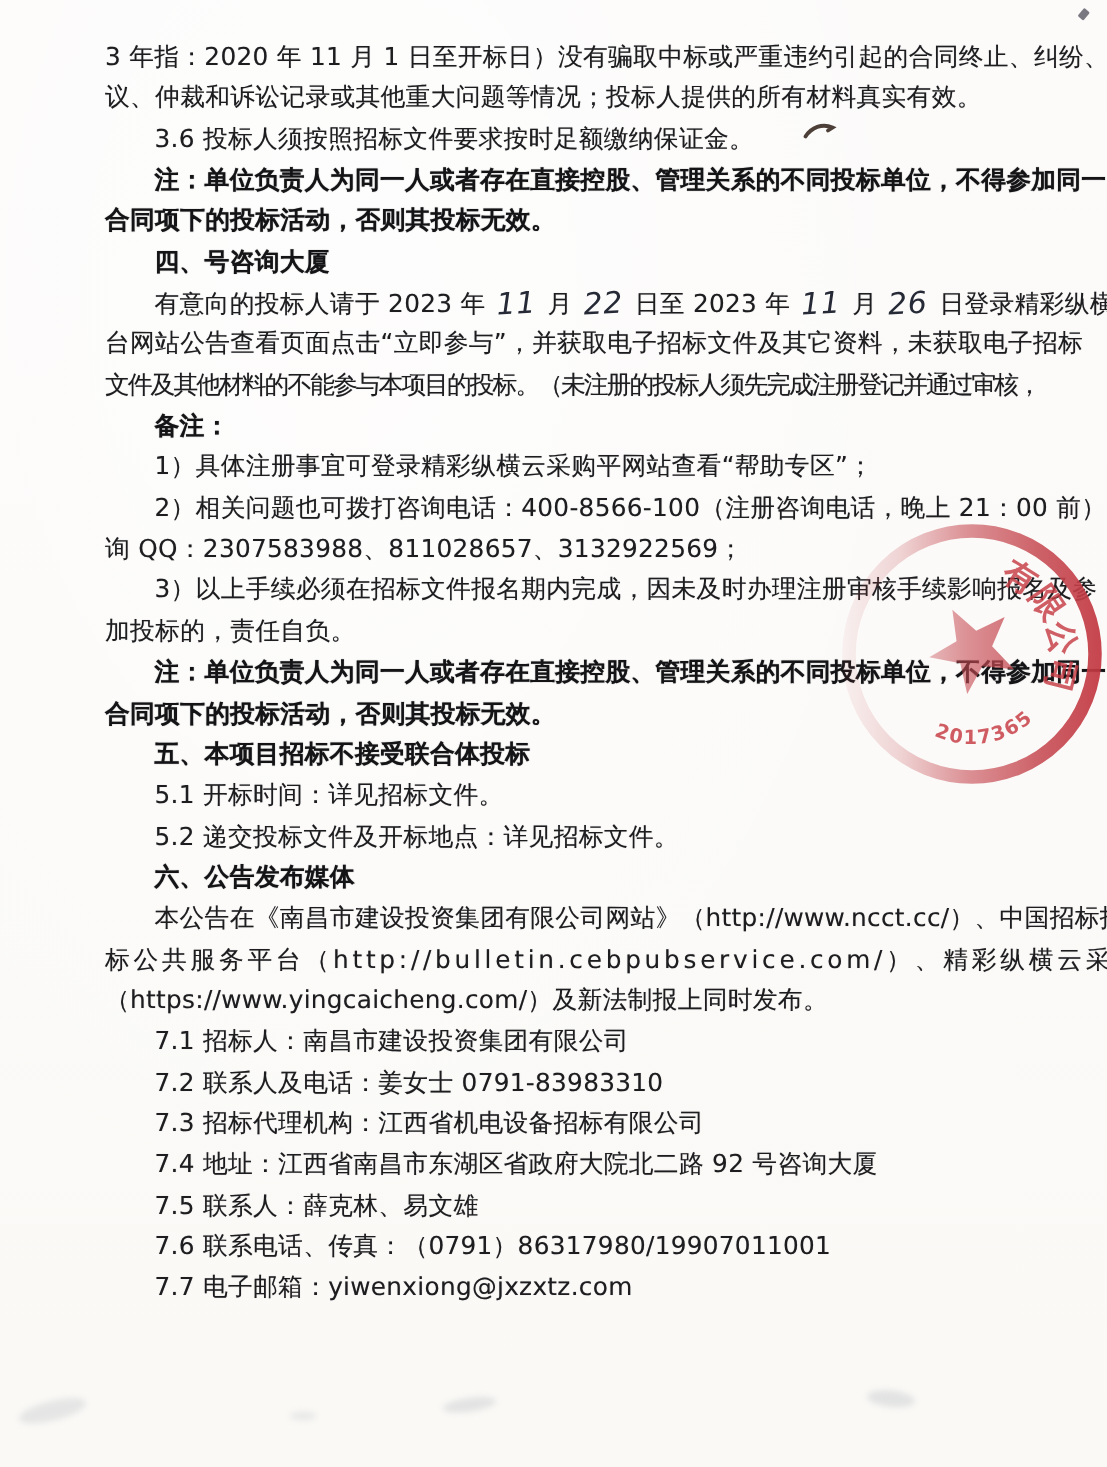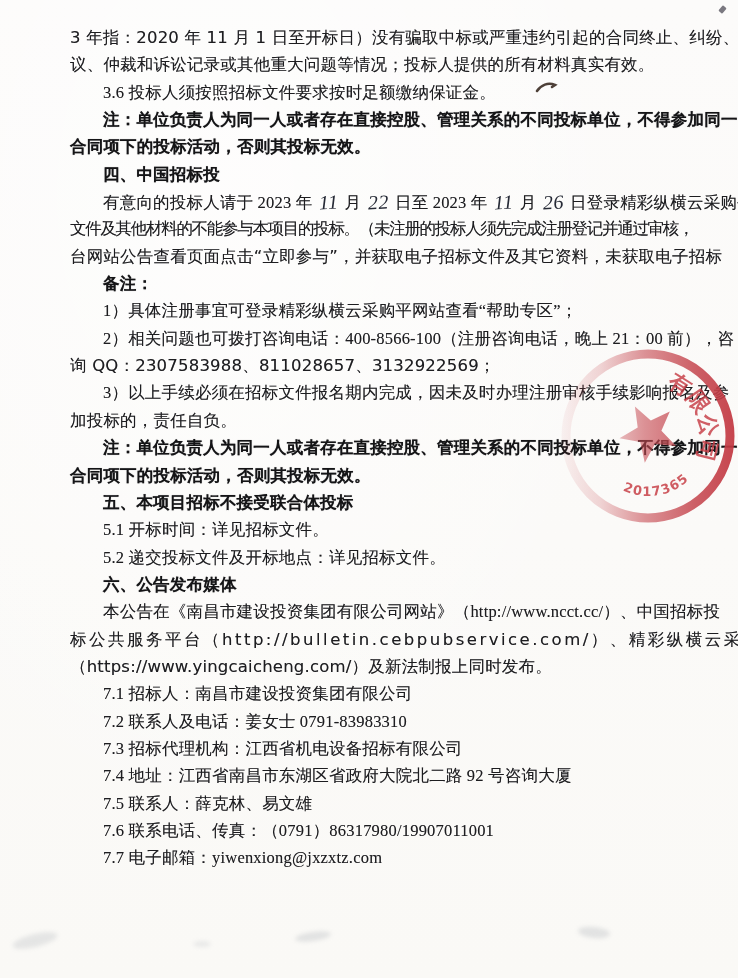--- a/index.html
+++ b/index.html
@@ -18,21 +18,21 @@
   .body{
     position:absolute;left:70px;top:24px;right:26px;
     font-size:16.5px;
   }
   .line{
     height:27.35px;line-height:27.3px;white-space:nowrap;
     letter-spacing:.2px;
     text-shadow:0 0 .5px rgba(40,40,45,.45);
   }
   .line.bold{font-weight:700;color:#141416;text-shadow:0 0 .7px rgba(20,20,25,.6);}
-  .line.indent{padding-left:33px;font-family:Liberation Serif, serif;}
+  .line.indent{padding-left:33px;}
   .line.tight{letter-spacing:-1.3px;}
   .line.spread{letter-spacing:2.5px;}
   .hw{
     display:inline-block;
     font-style:italic;font-weight:500;font-size:20px;
     color:#262a36;letter-spacing:.5px;padding:0 2px;
     transform:translateY(1px) rotate(-3deg);
     text-shadow:none;
   }
   .seal{position:absolute;left:530px;top:330px;pointer-events:none;}
@@ -49,24 +49,24 @@
 <body>
 
 <div class="page">
 
   <div class="body">
       <div class="line">3 年指：2020 年 11 月 1 日至开标日）没有骗取中标或严重违约引起的合同终止、纠纷、争</div>
       <div class="line">议、仲裁和诉讼记录或其他重大问题等情况；投标人提供的所有材料真实有效。</div>
       <div class="line indent">3.6 投标人须按照招标文件要求按时足额缴纳保证金。</div>
       <div class="line bold indent">注：单位负责人为同一人或者存在直接控股、管理关系的不同投标单位，不得参加同一</div>
       <div class="line bold">合同项下的投标活动，否则其投标无效。</div>
-      <div class="line bold indent">四、中国招标投</div>
+      <div class="line bold indent">四、号咨询大厦</div>
       <div class="line indent"><span>有意向的投标人请于 2023 年 </span><span class="hw">11</span><span> 月 </span><span class="hw">22</span><span> 日至 2023 年 </span><span class="hw">11</span><span> 月 </span><span class="hw">26</span><span> 日登录精彩纵横云采购平</span></div>
+      <div class="line">台网站公告查看页面点击“立即参与”，并获取电子招标文件及其它资料，未获取电子招标</div>
       <div class="line tight">文件及其他材料的不能参与本项目的投标。（未注册的投标人须先完成注册登记并通过审核，</div>
-      <div class="line">台网站公告查看页面点击“立即参与”，并获取电子招标文件及其它资料，未获取电子招标</div>
       <div class="line bold indent">备注：</div>
       <div class="line indent">1）具体注册事宜可登录精彩纵横云采购平网站查看“帮助专区”；</div>
       <div class="line indent">2）相关问题也可拨打咨询电话：400-8566-100（注册咨询电话，晚上 21：00 前），咨</div>
       <div class="line">询 QQ：2307583988、811028657、3132922569；</div>
       <div class="line indent">3）以上手续必须在招标文件报名期内完成，因未及时办理注册审核手续影响报名及参</div>
       <div class="line">加投标的，责任自负。</div>
       <div class="line bold indent">注：单位负责人为同一人或者存在直接控股、管理关系的不同投标单位，不得参加同一</div>
       <div class="line bold">合同项下的投标活动，否则其投标无效。</div>
       <div class="line bold indent">五、本项目招标不接受联合体投标</div>
       <div class="line indent">5.1 开标时间：详见招标文件。</div>

